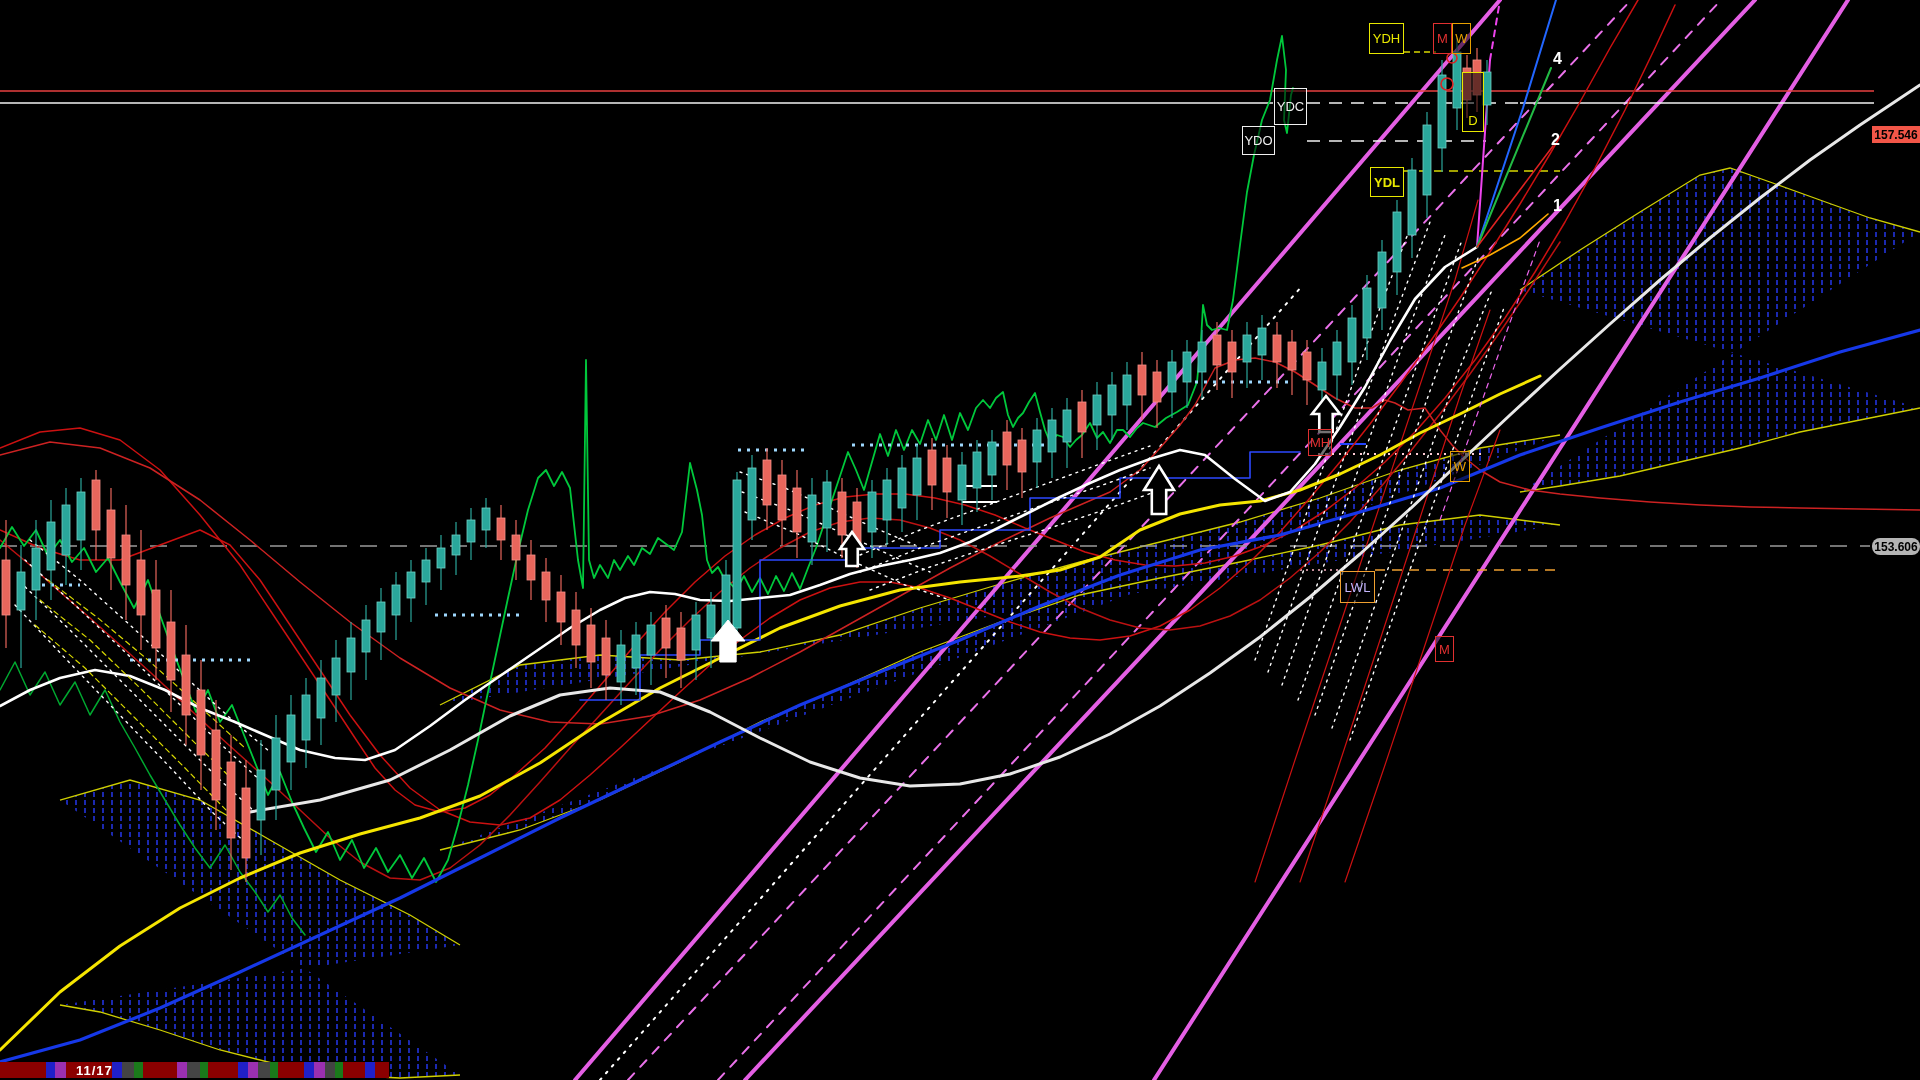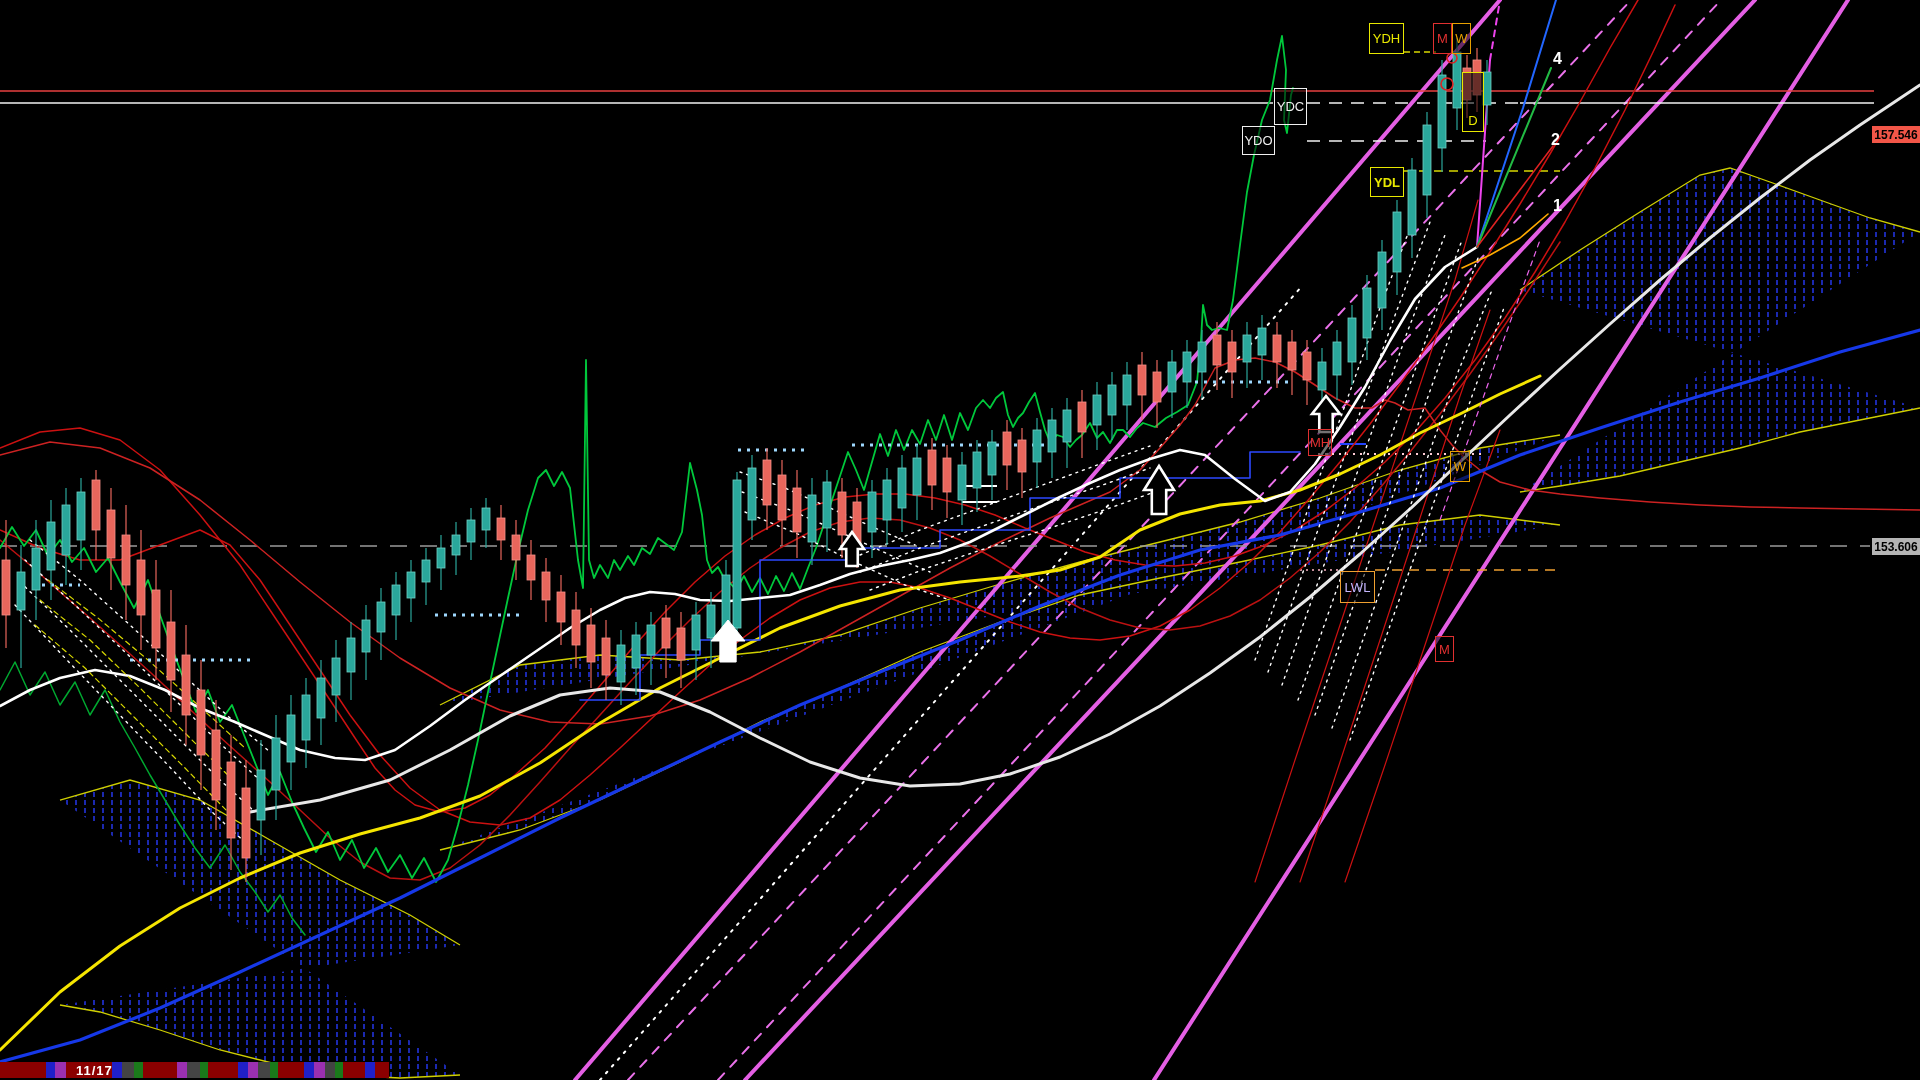--- a/index.html
+++ b/index.html
@@ -324,21 +324,21 @@
         <path d="M852 532 L864 549 L857.76 549 L857.76 566 L846.24 566 L846.24 549 L840 549 Z" fill="#000" stroke="#fff" stroke-width="2.6"></path>
         <path d="M1159 466 L1174 490 L1166.2 490 L1166.2 514 L1151.8 514 L1151.8 490 L1144 490 Z" fill="#000" stroke="#fff" stroke-width="2.6"></path>
         <path d="M1326 396 L1340 414 L1332.72 414 L1332.72 432 L1319.28 432 L1319.28 414 L1312 414 Z" fill="#000" stroke="#fff" stroke-width="2.6"></path>
         <circle cx="1452" cy="58" r="5" fill="none" stroke="#dd2222" stroke-width="1.6"></circle>
         <circle cx="1447" cy="84" r="6" fill="none" stroke="#dd2222" stroke-width="1.6"></circle>
       </g>
   </svg>
 
 
   <div class="price-tag" id="tag-upper" style="top: 84px; background: rgb(242, 86, 72); margin-top: 42px;">157.546</div>
-  <div class="price-tag" id="tag-lower" style="top: 538px; background: rgb(180, 180, 180);">153.606</div>
+  <div class="price-tag" id="tag-lower" style="top: 538px; background: rgb(180, 180, 180); border-radius: 8px;">153.606</div>
 
   <div id="boxes-layer">
       <div class="marker-box" style="left: 1369px; top: 23px; width: 35px; height: 31px; border-color: rgb(232, 232, 0); color: rgb(232, 232, 0);">
         <span>YDH</span>
       </div>
       <div class="marker-box" style="left: 1433px; top: 23px; width: 19px; height: 31px; border-color: rgb(224, 48, 48); color: rgb(224, 48, 48);">
         <span>M</span>
       </div>
       <div class="marker-box" style="left: 1452px; top: 23px; width: 19px; height: 31px; border-color: rgb(232, 160, 0); color: rgb(232, 160, 0);">
         <span>W</span>

